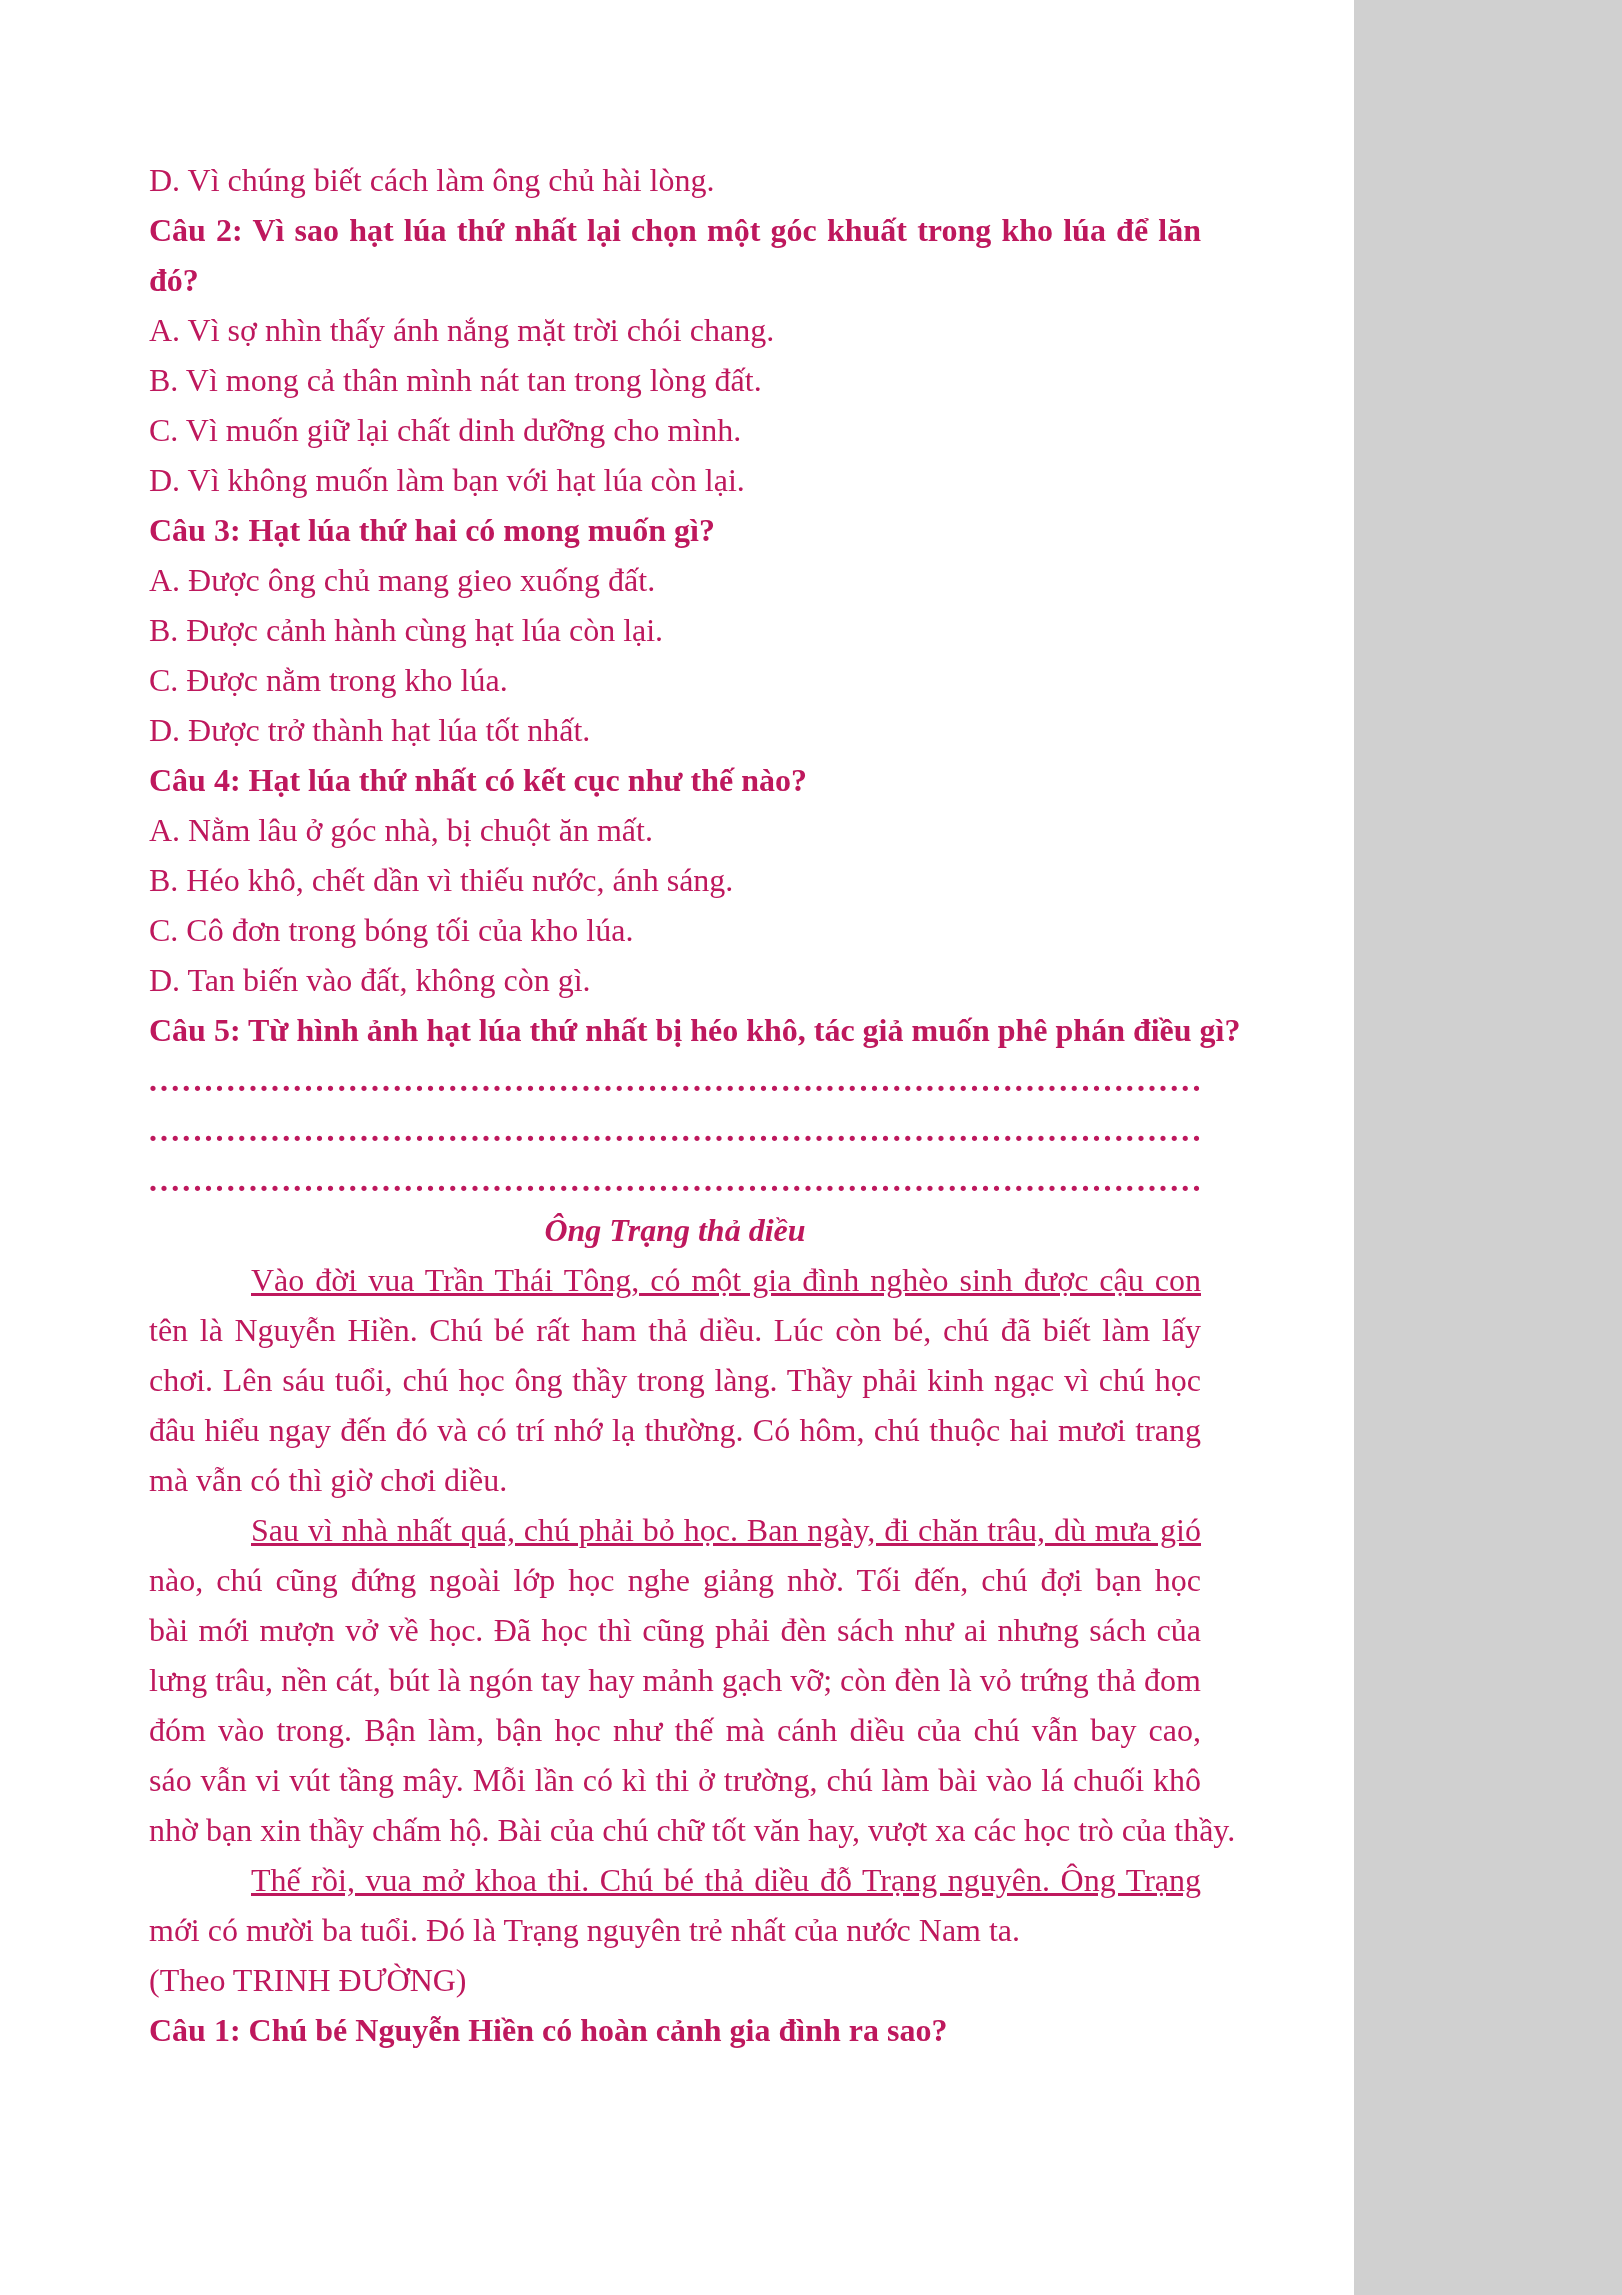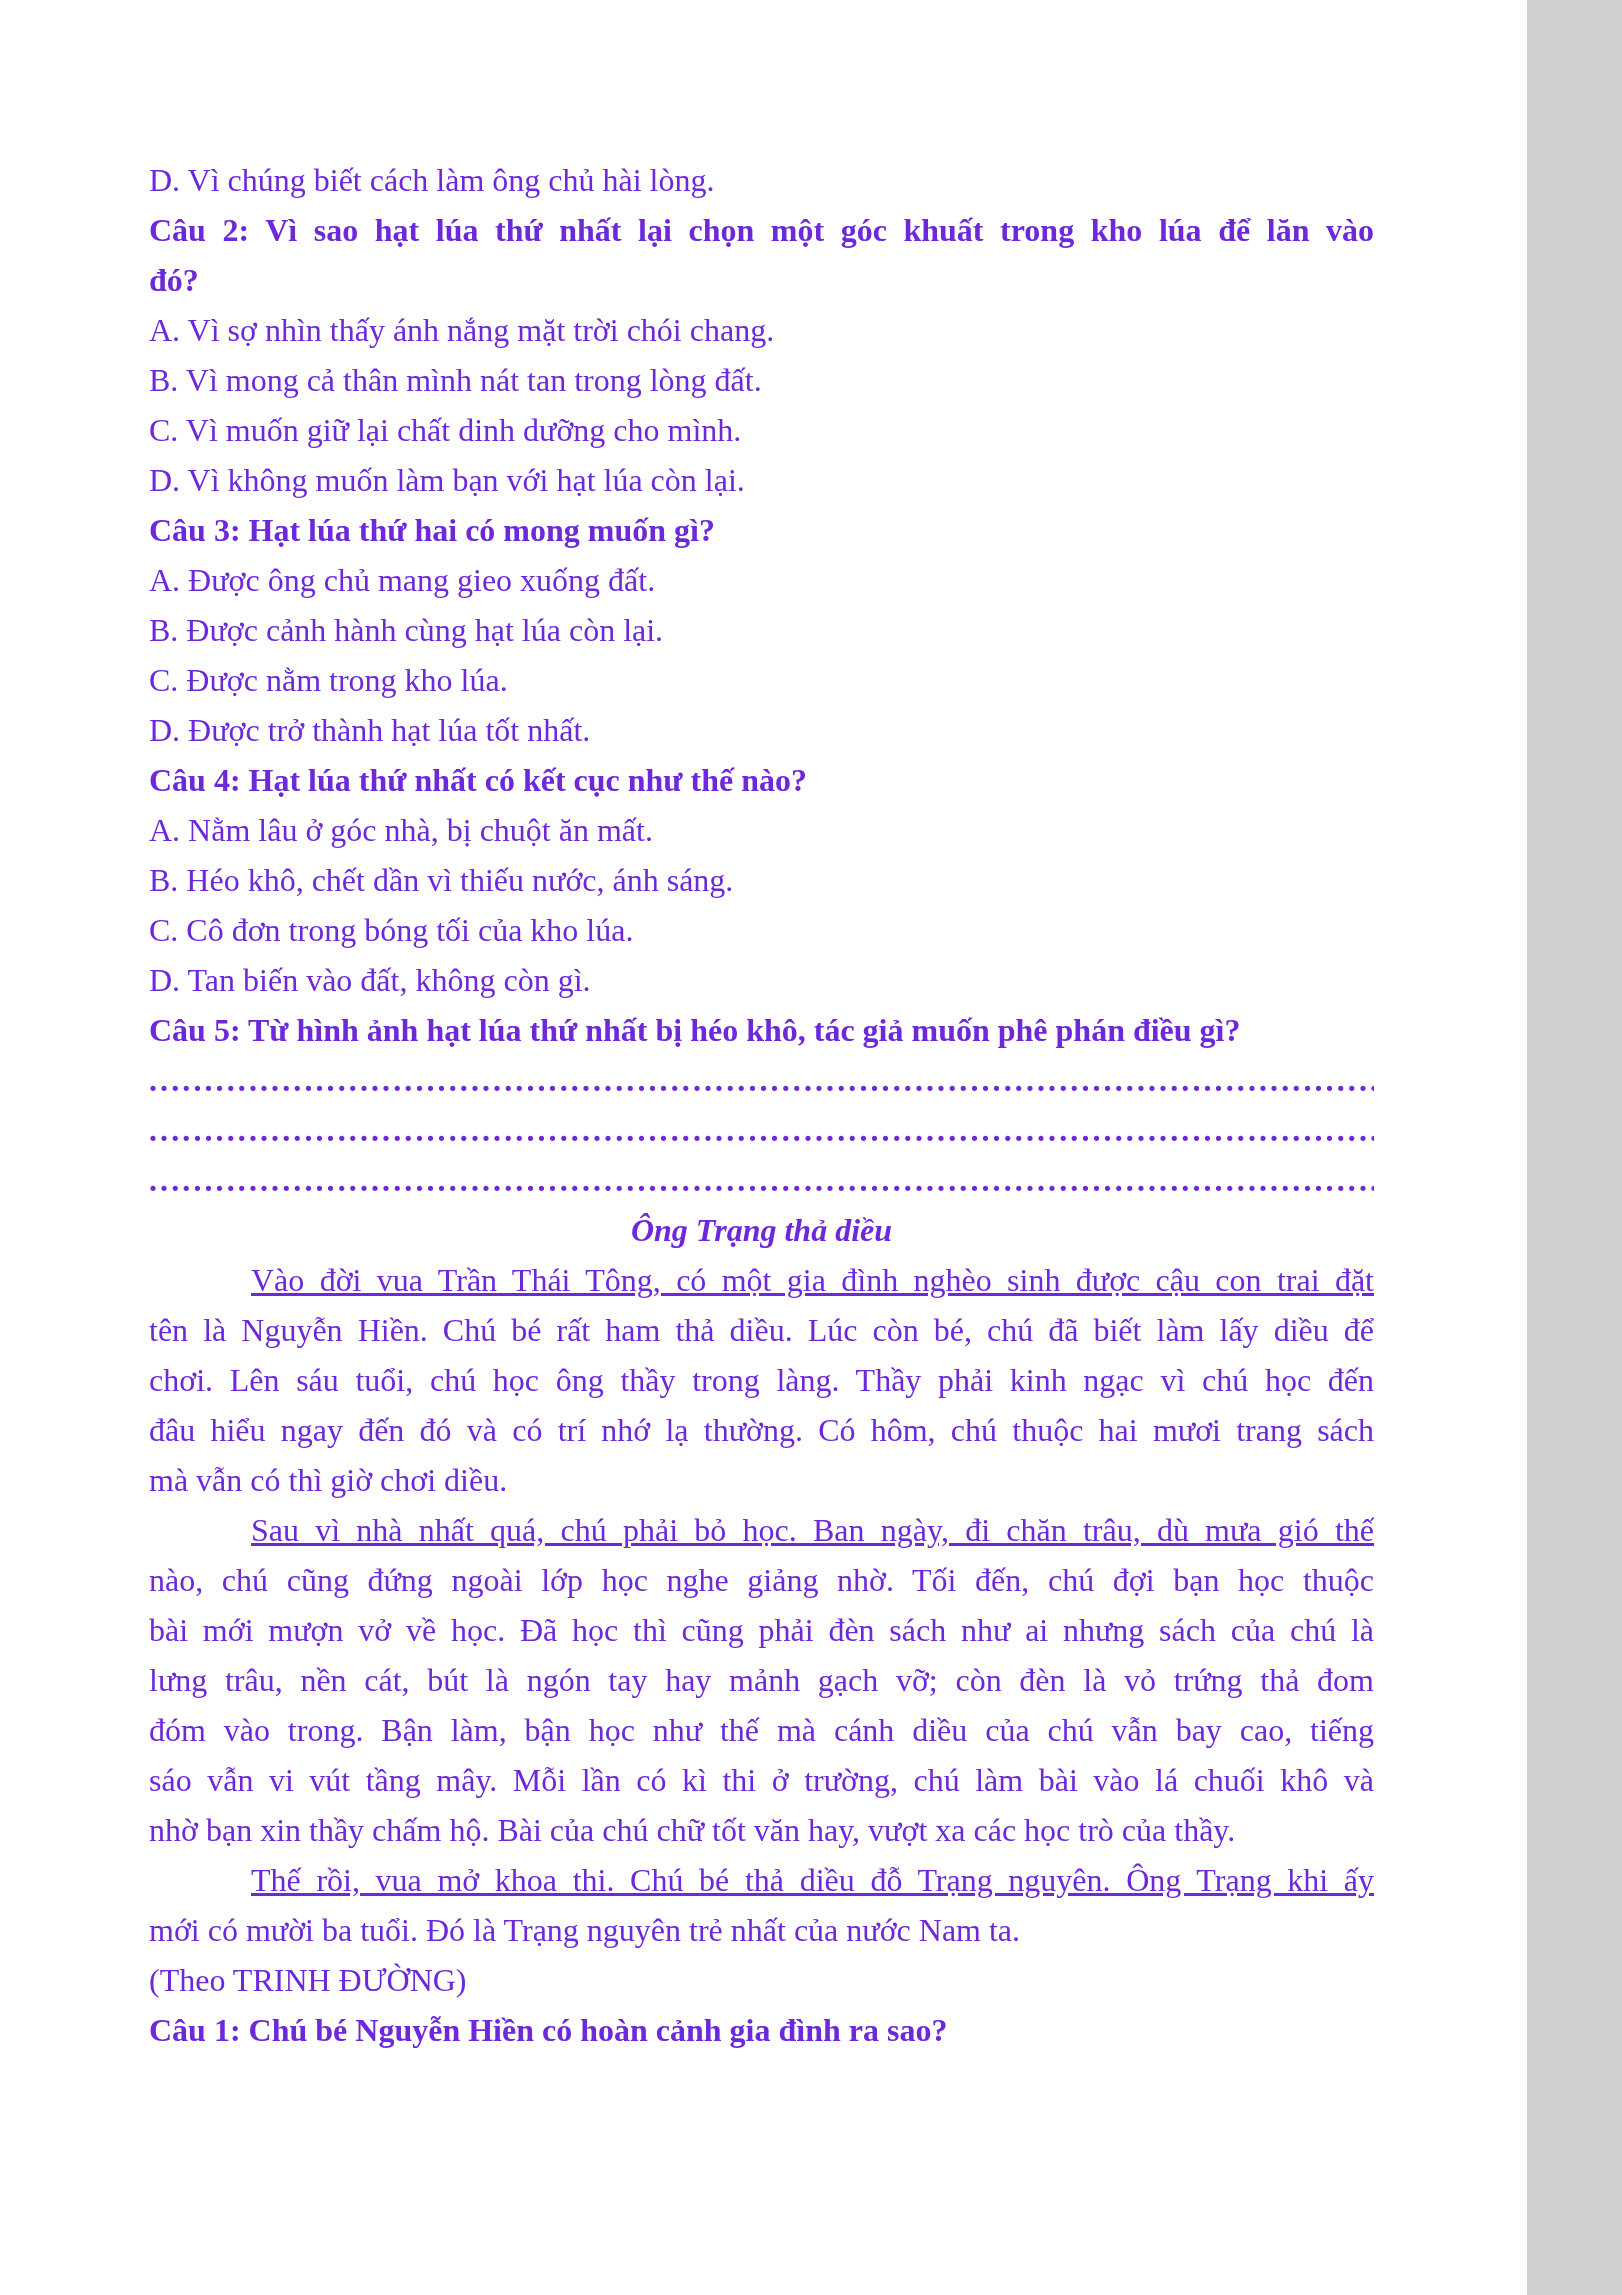--- a/index.html
+++ b/index.html
@@ -2,24 +2,24 @@
 <html style="font-size:12.6px"><head>
 <meta charset="utf-8">
 <style>
   html, body {
     margin: 0;
     padding: 0;
     background: #d0d0d0;
   }
   .page {
     position: relative;
-    width: 1527px;
+    width: 1354px;
     height: 2295px;
     background: #ffffff;
-    color: #6d28d9;
+    color: #be185d;
     font-family: "Liberation Serif", "DejaVu Serif", serif;
     box-sizing: border-box;
     padding: 155px 153px 0 149px;
     overflow: hidden;
   }
   .ln {
     font-size: 32px;
     line-height: 50px;
     height: 50px;
     white-space: nowrap;

